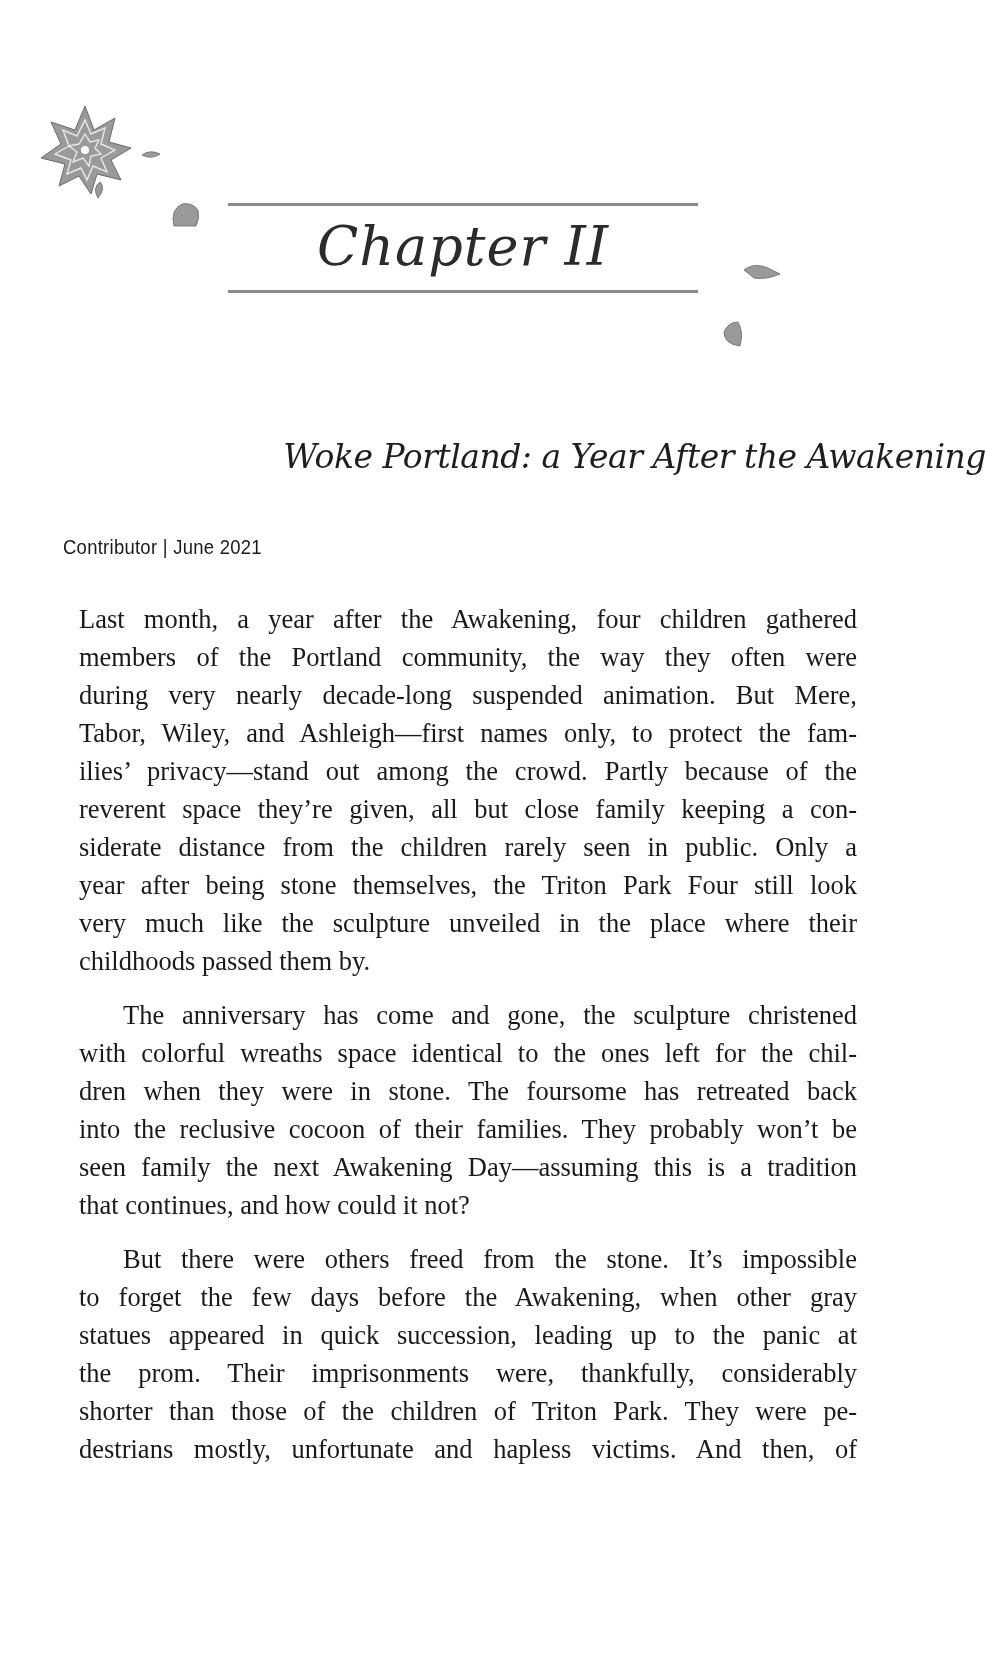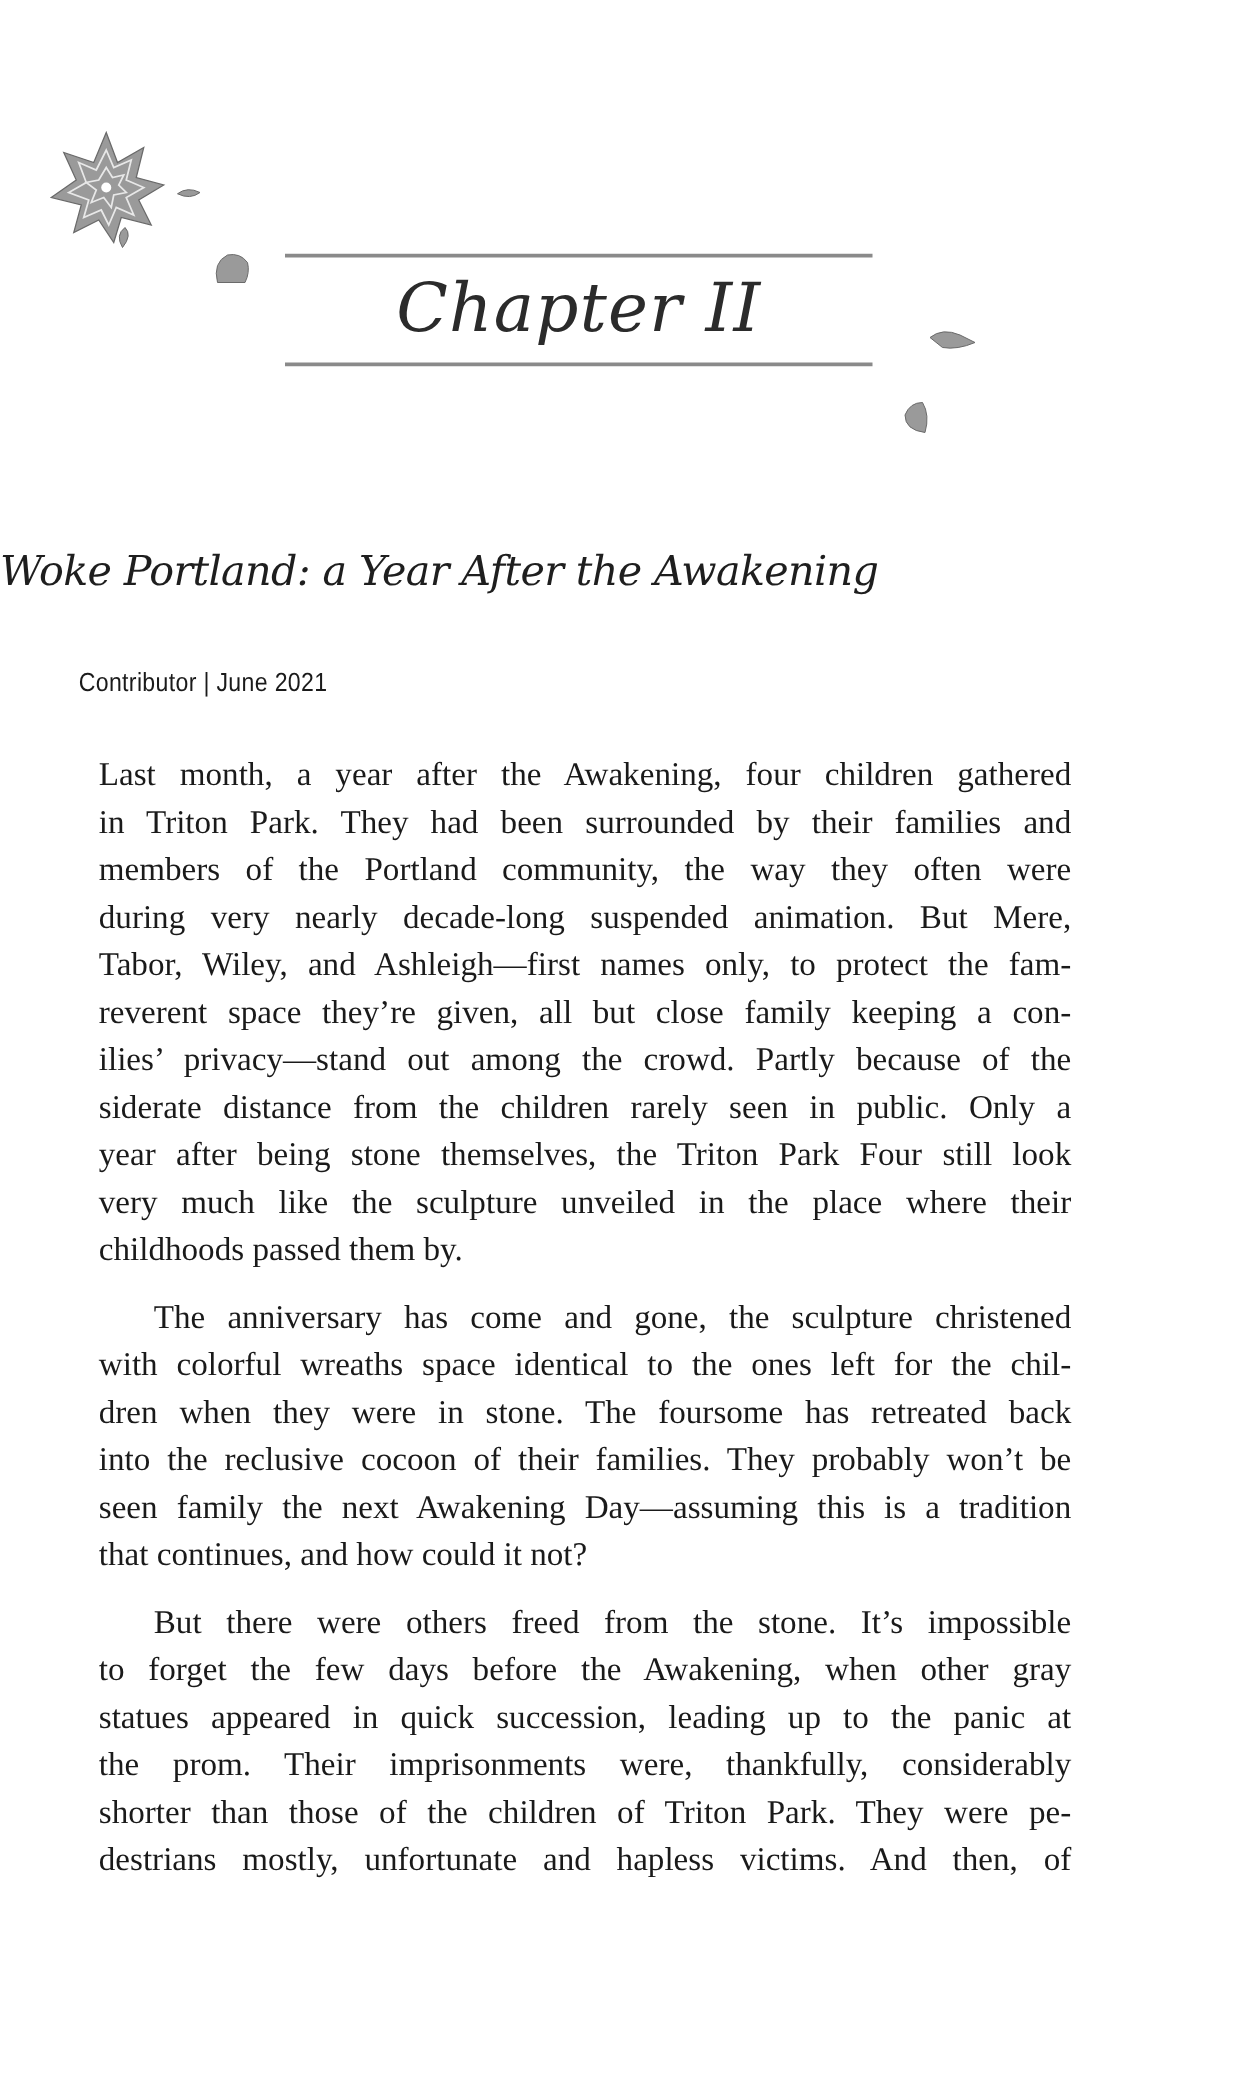--- a/index.html
+++ b/index.html
@@ -14,21 +14,21 @@
     .rule-top { top: 203px; }
     .rule-bottom { top: 290px; }
 
     .chapter-title {
       position: absolute; left: 228px; width: 470px; top: 212px; text-align: center;
       font-family: "DejaVu Serif", serif; font-style: italic; font-size: 54px;
       color: #2b2b2b; letter-spacing: 1px; line-height: 70px;
     }
 
     .article-title {
-      position: absolute; left: 0; width: 986px; top: 432px; text-align: left;
+      position: absolute; left: 0; width: 986px; top: 432px; text-align: right;
       font-family: "DejaVu Serif", serif; font-style: italic; font-size: 33px;
       color: #1e1e1e; line-height: 50px; letter-spacing: -0.5px;
     }
 
     .byline {
       position: absolute; left: 63px; top: 535px;
       font-family: "Liberation Sans", sans-serif; font-size: 21px; color: #1a1a1a;
       transform: scaleX(0.88); transform-origin: left center; letter-spacing: 0.3px;
     }
 
@@ -73,26 +73,25 @@
   <div class="rule rule-top"></div>
   <div class="chapter-title">Chapter II</div>
   <div class="rule rule-bottom"></div>
 
   <div class="article-title">Woke Portland: a Year After the Awakening</div>
   <div class="byline">Contributor | June 2021</div>
 
   <div class="body-text">
     <p>
       <span class="line">Last month, a year after the Awakening, four children gathered</span>
-      <span class="line">in Triton Park. They had been surrounded by their families and</span>
       <span class="line">members of the Portland community, the way they often were</span>
       <span class="line">during very nearly decade-long suspended animation. But Mere,</span>
       <span class="line">Tabor, Wiley, and Ashleigh—first names only, to protect the fam-</span>
+      <span class="line">ilies’ privacy—stand out among the crowd. Partly because of the</span>
       <span class="line">reverent space they’re given, all but close family keeping a con-</span>
-      <span class="line">ilies’ privacy—stand out among the crowd. Partly because of the</span>
       <span class="line">siderate distance from the children rarely seen in public. Only a</span>
       <span class="line">year after being stone themselves, the Triton Park Four still look</span>
       <span class="line">very much like the sculpture unveiled in the place where their</span>
       <span class="line last">childhoods passed them by.</span>
     </p>
     <p>
       <span class="line" style="padding-left:44px;">The anniversary has come and gone, the sculpture christened</span>
       <span class="line">with colorful wreaths space identical to the ones left for the chil-</span>
       <span class="line">dren when they were in stone. The foursome has retreated back</span>
       <span class="line">into the reclusive cocoon of their families. They probably won’t be</span>

